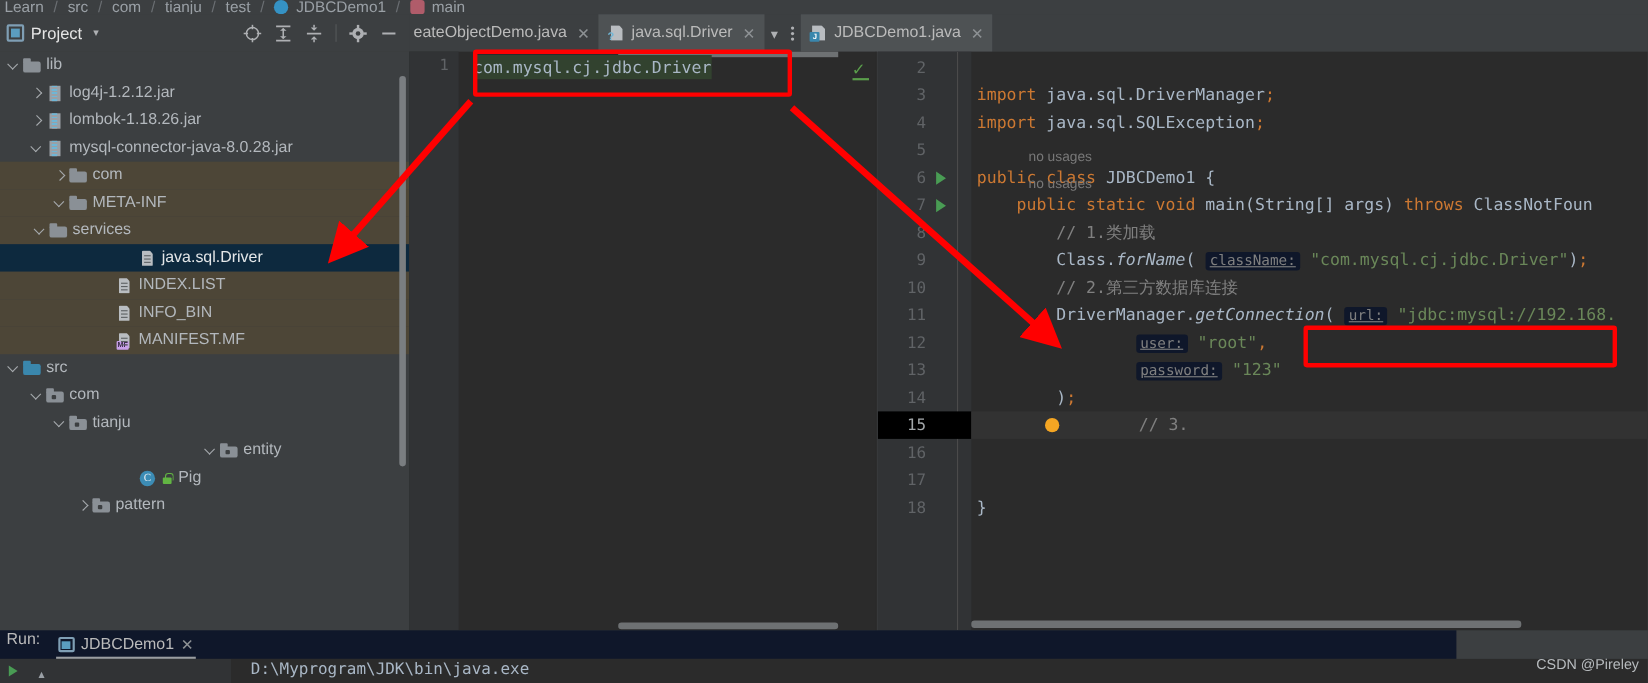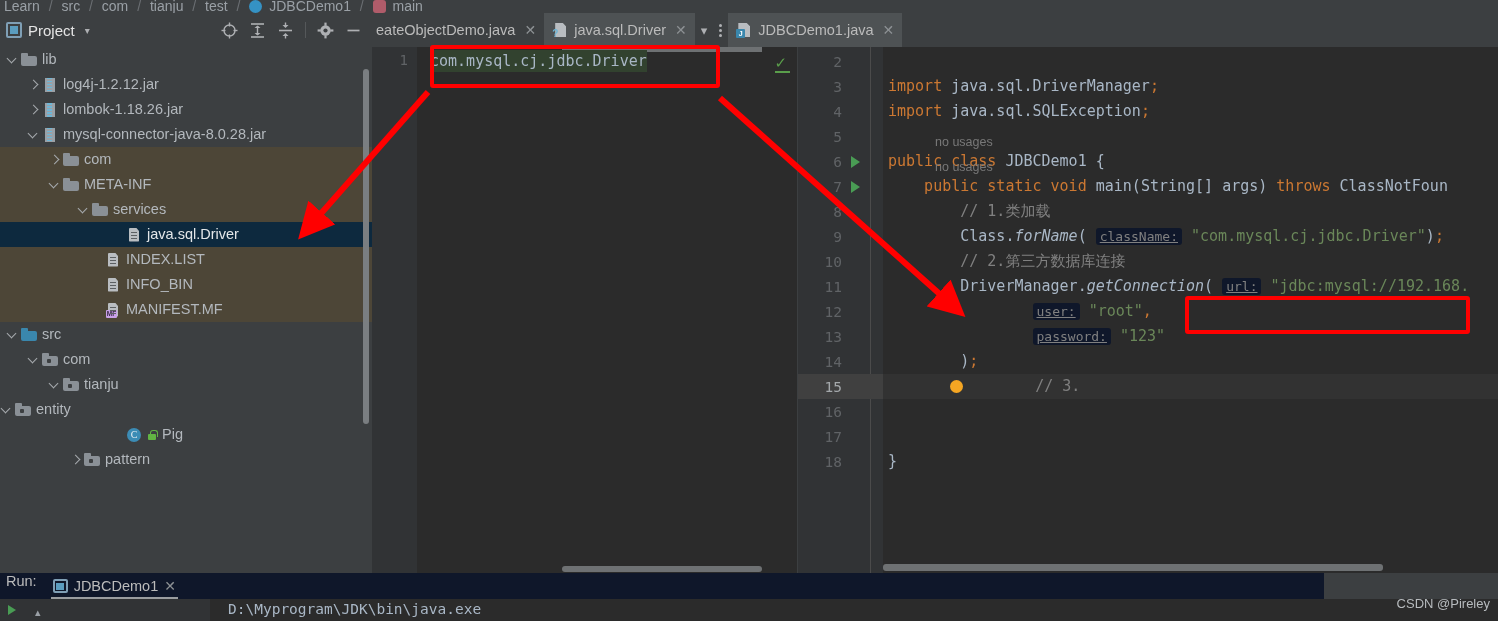--- a/index.html
+++ b/index.html
@@ -213,21 +213,21 @@
   .pane-right .gutter {
     position: absolute; left: 0; top: 0; width: 85px; bottom: 0; background: #313335;
   }
   .gline {
     position: absolute; left: 0; width: 85px; height: 25px;
     font-family: "DejaVu Sans Mono", monospace; font-size: 14.5px; color: #606366;
     display: flex; align-items: center;
   }
   .gline .num { width: 44px; text-align: right; }
   .gline.cur .num { color: #a4a8ab; }
-  .gline.cur { background: #404040; }
+  .gline.cur { background: #000000; }
   .runarrow {
     margin-left: 9px; width: 0; height: 0;
     border-left: 9px solid #499c54; border-top: 6px solid transparent; border-bottom: 6px solid transparent;
   }
   .code-lines {
     position: absolute; left: 85px; top: 0; right: 0; bottom: 0;
     font-family: "DejaVu Sans Mono", monospace; font-size: 15px;
     color: #a9b7c6; white-space: pre;
   }
   .cl { position: absolute; left: 0; height: 25px; line-height: 25px; white-space: pre; }
@@ -401,21 +401,21 @@
         <div class="row olive" style="padding-left: 48px;">
           <span class="arrow closed"></span>
           <span class="ico folder"></span>
           <span class="lbl">com</span>
         </div>
         <div class="row olive" style="padding-left: 48px;">
           <span class="arrow open"></span>
           <span class="ico folder"></span>
           <span class="lbl">META-INF</span>
         </div>
-        <div class="row olive" style="padding-left: 77px;">
+        <div class="row olive" style="padding-left: 30px;">
           <span class="arrow open"></span>
           <span class="ico folder"></span>
           <span class="lbl">services</span>
         </div>
         <div class="row sel" style="padding-left: 111px;">
           <span class="arrow"></span>
           <span class="ico file"></span>
           <span class="lbl">java.sql.Driver</span>
         </div>
         <div class="row olive" style="padding-left: 90px;">
@@ -447,21 +447,21 @@
           </span>
           <span class="lbl">com</span>
         </div>
         <div class="row" style="padding-left: 48px;">
           <span class="arrow open"></span>
           <span class="ico folder pkg">
             <i class="dot"></i>
           </span>
           <span class="lbl">tianju</span>
         </div>
-        <div class="row" style="">
+        <div class="row" style="padding-left: 69px; justify-content: center;">
           <span class="arrow open"></span>
           <span class="ico folder pkg">
             <i class="dot"></i>
           </span>
           <span class="lbl">entity</span>
         </div>
         <div class="row" style="padding-left: 111px;">
           <span class="arrow"></span>
           <span class="ico cls"></span>
           <span class="lockbadge"></span>

